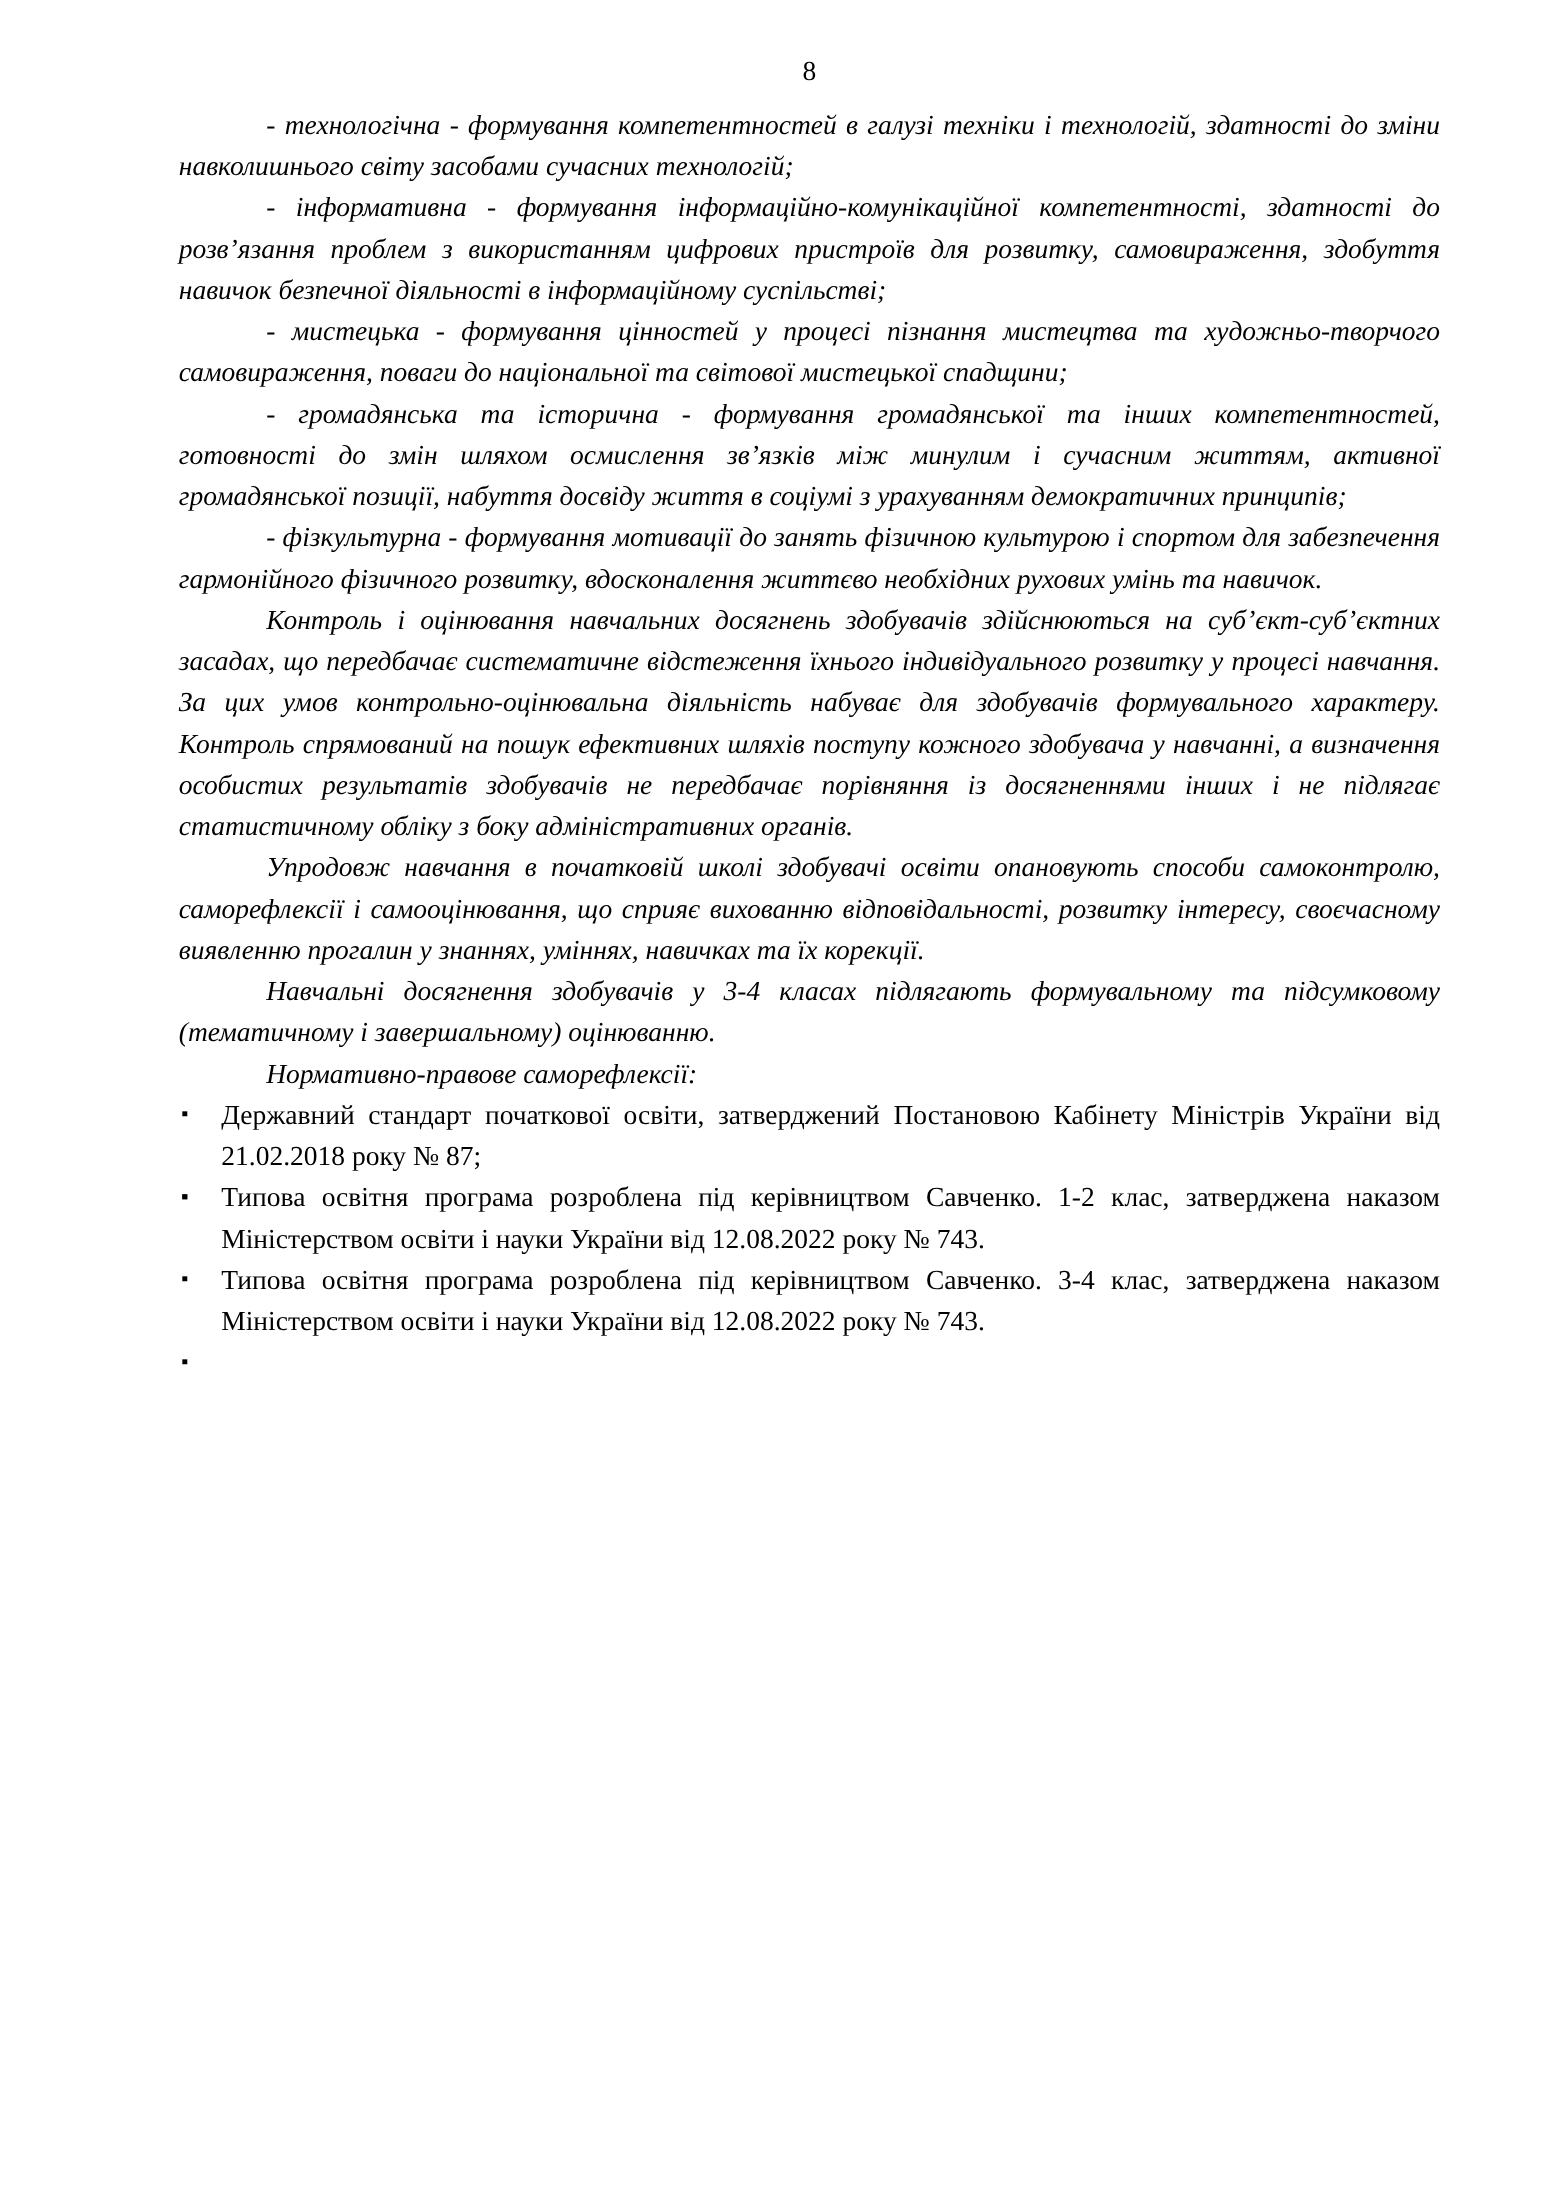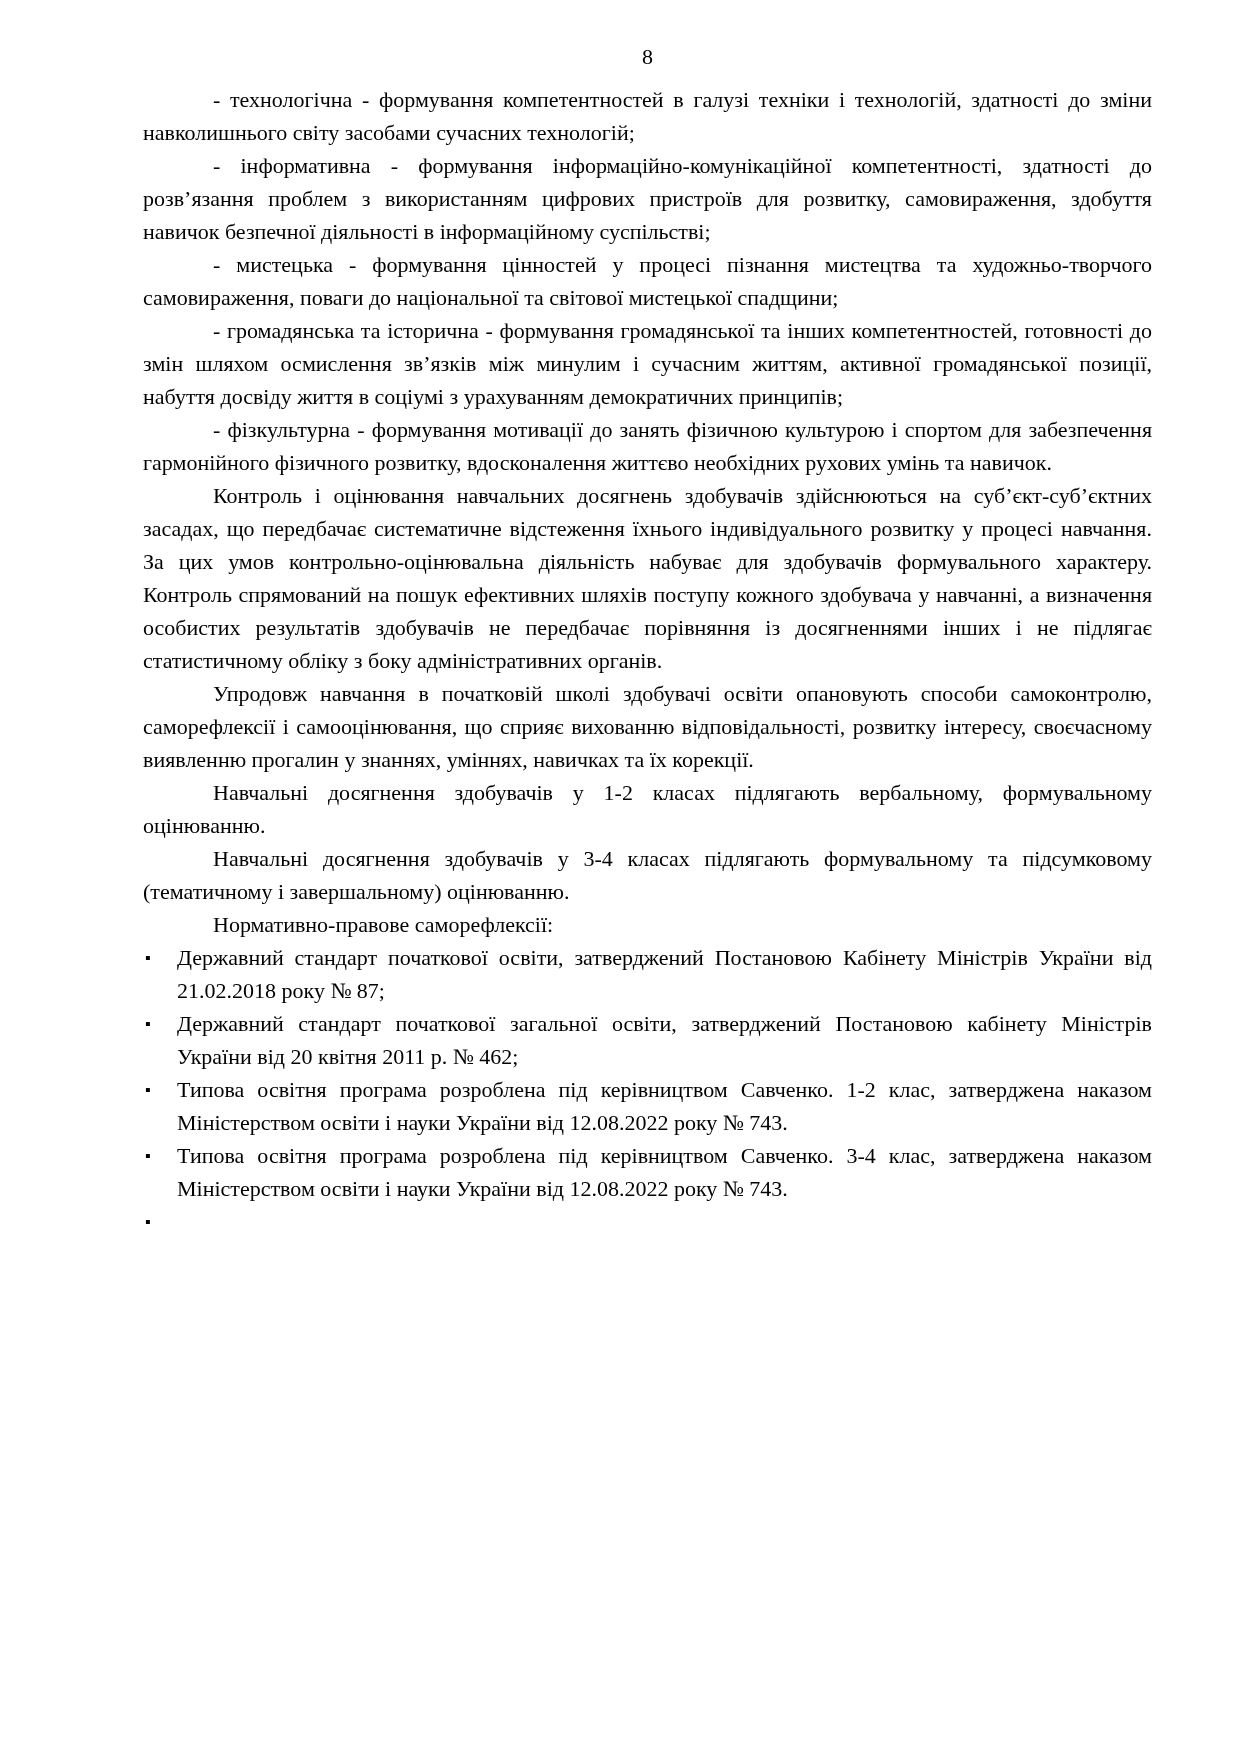--- a/index.html
+++ b/index.html
@@ -22,20 +22,21 @@
   }
   .page-number {
     text-align: center;
     margin-bottom: 10px;
   }
   .body-text p {
     margin: 0;
     text-align: justify;
     text-align-last: left;
     text-indent: 70px;
+    font-style: italic;
   }
   .ref-list {
     margin: 0;
     padding: 0;
     list-style: none;
   }
   .ref-item {
     position: relative;
     margin: 0;
     padding-left: 34px;
@@ -58,32 +59,30 @@
   <div class="page-number">8</div>
 
   <div class="body-text">
     <p>- технологічна - формування компетентностей в галузі техніки і технологій, здатності до зміни навколишнього світу засобами сучасних технологій;</p>
     <p>- інформативна - формування інформаційно-комунікаційної компетентності, здатності до розв’язання проблем з використанням цифрових пристроїв  для розвитку, самовираження,  здобуття навичок безпечної  діяльності в інформаційному суспільстві;</p>
     <p>- мистецька - формування цінностей у процесі пізнання мистецтва та художньо-творчого самовираження, поваги до національної та світової мистецької спадщини;</p>
     <p>- громадянська та історична - формування громадянської та інших компетентностей, готовності до змін шляхом осмислення зв’язків між минулим і сучасним життям, активної громадянської позиції, набуття досвіду життя в соціумі з урахуванням демократичних принципів;</p>
     <p>- фізкультурна - формування   мотивації   до занять фізичною культурою і спортом для забезпечення гармонійного фізичного розвитку,   вдосконалення життєво необхідних рухових умінь та навичок.</p>
     <p>Контроль і оцінювання навчальних досягнень здобувачів здійснюються на суб’єкт-суб’єктних засадах, що передбачає систематичне відстеження їхнього індивідуального розвитку у процесі навчання. За цих умов контрольно-оцінювальна діяльність набуває для здобувачів формувального характеру. Контроль спрямований на пошук ефективних шляхів поступу кожного здобувача у навчанні, а визначення особистих результатів здобувачів не передбачає порівняння із досягненнями інших і не підлягає статистичному обліку з боку адміністративних органів.</p>
     <p>Упродовж навчання в початковій школі здобувачі освіти опановують способи самоконтролю, саморефлексії і самооцінювання, що сприяє вихованню відповідальності, розвитку інтересу, своєчасному виявленню прогалин у знаннях, уміннях, навичках та їх корекції.</p>
-    <p>Навчальні досягнення здобувачів у 1-2 класах підлягають вербальному, формувальному оцінюванню.</p>
     <p>Навчальні досягнення здобувачів у 3-4 класах підлягають формувальному та підсумковому (тематичному і завершальному) оцінюванню.</p>
     <p>Нормативно-правове саморефлексії:</p>
 
     <ul class="ref-list">
       <li class="ref-item">
         <span class="bullet">▪</span>
         <span>Державний стандарт початкової освіти, затверджений Постановою Кабінету Міністрів України від 21.02.2018 року № 87;</span>
       </li>
       <li class="ref-item">
         <span class="bullet">▪</span>
-        <span>Державний стандарт початкової загальної освіти, затверджений Постановою кабінету Міністрів України від 20 квітня 2011 р. № 462;</span>
       </li>
       <li class="ref-item">
         <span class="bullet">▪</span>
         <span>Типова освітня програма розроблена під керівництвом Савченко. 1-2 клас, затверджена наказом Міністерством освіти і науки України від 12.08.2022 року № 743.</span>
       </li>
       <li class="ref-item">
         <span class="bullet">▪</span>
         <span>Типова освітня програма розроблена під керівництвом Савченко. 3-4 клас, затверджена наказом Міністерством освіти і науки України від 12.08.2022 року № 743.</span>
       </li>
       <li class="ref-item">

